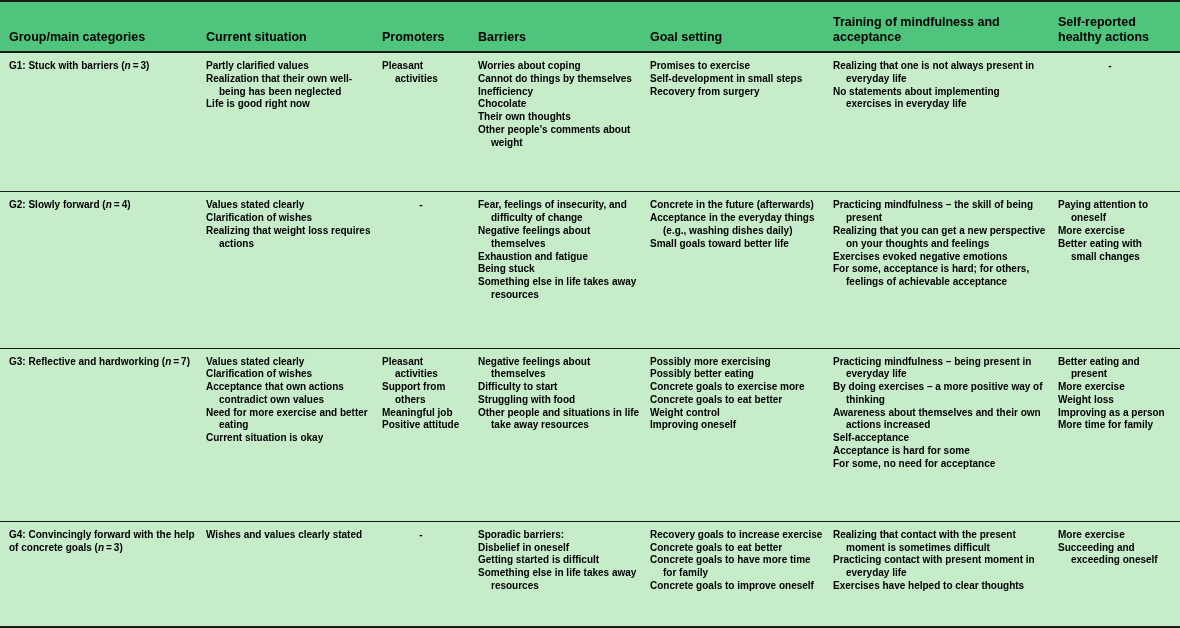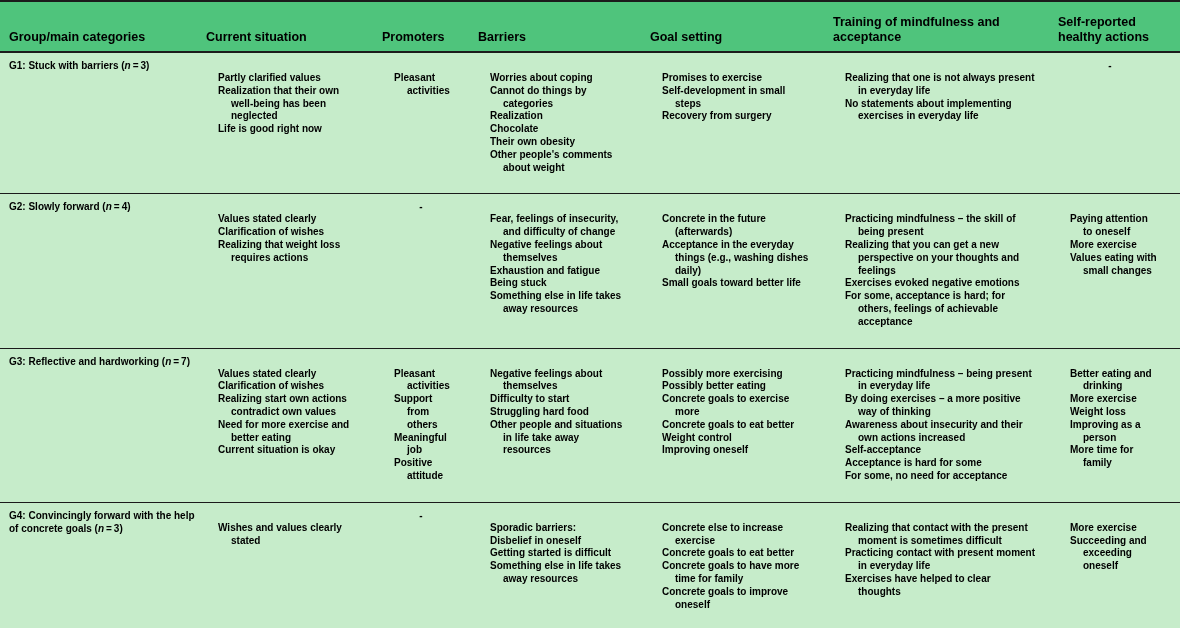--- a/index.html
+++ b/index.html
@@ -62,21 +62,21 @@
     padding: 7px 10px 7px 0;
     line-height: 1.28;
     box-sizing: border-box;
   }
   tbody td.first-col { padding-left: 9px; }
   tbody tr { border-bottom: 1.6px solid #1b1b1b; }
   tbody tr.last-row { border-bottom: 2.5px solid #1b1b1b; }
 
   ul.cell-list {
     list-style: none;
-    margin: 12px;
+    margin: 0;
     padding: 0;
   }
   ul.cell-list li {
     margin: 0;
     padding: 0 0 0 13px;
     text-indent: -13px;
   }
   .dash-cell {
     display: block;
     text-align: center;
@@ -128,24 +128,24 @@
             </ul>
           </td>
           <td>
             <ul class="cell-list">
               <li>Pleasant activities</li>
             </ul>
           </td>
           <td>
             <ul class="cell-list">
               <li>Worries about coping</li>
-              <li>Cannot do things by categories</li>
-              <li>Realization</li>
+              <li>Cannot do things by themselves</li>
+              <li>Inefficiency</li>
               <li>Chocolate</li>
-              <li>Their own obesity</li>
+              <li>Their own thoughts</li>
               <li>Other people's comments about weight</li>
             </ul>
           </td>
           <td>
             <ul class="cell-list">
               <li>Promises to exercise</li>
               <li>Self-development in small steps</li>
               <li>Recovery from surgery</li>
             </ul>
           </td>
@@ -194,76 +194,76 @@
               <li>Practicing mindfulness – the skill of being present</li>
               <li>Realizing that you can get a new perspective on your thoughts and feelings</li>
               <li>Exercises evoked negative emotions</li>
               <li>For some, acceptance is hard; for others, feelings of achievable acceptance</li>
             </ul>
           </td>
           <td>
             <ul class="cell-list">
               <li>Paying attention to oneself</li>
               <li>More exercise</li>
-              <li>Values eating with small changes</li>
+              <li>Better eating with small changes</li>
             </ul>
           </td>
         </tr>
         <tr>
           <td class="first-col">
             <span class="grp-title">G3: Reflective and hardworking (<em class="nitalic">n</em> = 7)</span>
           </td>
           <td>
             <ul class="cell-list">
               <li>Values stated clearly</li>
               <li>Clarification of wishes</li>
-              <li>Realizing start own actions contradict own values</li>
+              <li>Acceptance that own actions contradict own values</li>
               <li>Need for more exercise and better eating</li>
               <li>Current situation is okay</li>
             </ul>
           </td>
           <td>
             <ul class="cell-list">
               <li>Pleasant activities</li>
               <li>Support from others</li>
               <li>Meaningful job</li>
               <li>Positive attitude</li>
             </ul>
           </td>
           <td>
             <ul class="cell-list">
               <li>Negative feelings about themselves</li>
               <li>Difficulty to start</li>
-              <li>Struggling hard food</li>
+              <li>Struggling with food</li>
               <li>Other people and situations in life take away resources</li>
             </ul>
           </td>
           <td>
             <ul class="cell-list">
               <li>Possibly more exercising</li>
               <li>Possibly better eating</li>
               <li>Concrete goals to exercise more</li>
               <li>Concrete goals to eat better</li>
               <li>Weight control</li>
               <li>Improving oneself</li>
             </ul>
           </td>
           <td>
             <ul class="cell-list">
               <li>Practicing mindfulness – being present in everyday life</li>
               <li>By doing exercises – a more positive way of thinking</li>
-              <li>Awareness about insecurity and their own actions increased</li>
+              <li>Awareness about themselves and their own actions increased</li>
               <li>Self-acceptance</li>
               <li>Acceptance is hard for some</li>
               <li>For some, no need for acceptance</li>
             </ul>
           </td>
           <td>
             <ul class="cell-list">
-              <li>Better eating and drinking</li>
+              <li>Better eating and present</li>
               <li>More exercise</li>
               <li>Weight loss</li>
               <li>Improving as a person</li>
               <li>More time for family</li>
             </ul>
           </td>
         </tr>
         <tr class="last-row">
           <td class="first-col">
             <span class="grp-title">G4: Convincingly forward with the help of concrete goals (<em class="nitalic">n</em> = 3)</span>
@@ -279,21 +279,21 @@
           <td>
             <ul class="cell-list">
               <li>Sporadic barriers:</li>
               <li>Disbelief in oneself</li>
               <li>Getting started is difficult</li>
               <li>Something else in life takes away resources</li>
             </ul>
           </td>
           <td>
             <ul class="cell-list">
-              <li>Concrete else to increase exercise</li>
+              <li>Recovery goals to increase exercise</li>
               <li>Concrete goals to eat better</li>
               <li>Concrete goals to have more time for family</li>
               <li>Concrete goals to improve oneself</li>
             </ul>
           </td>
           <td>
             <ul class="cell-list">
               <li>Realizing that contact with the present moment is sometimes difficult</li>
               <li>Practicing contact with present moment in everyday life</li>
               <li>Exercises have helped to clear thoughts</li>

